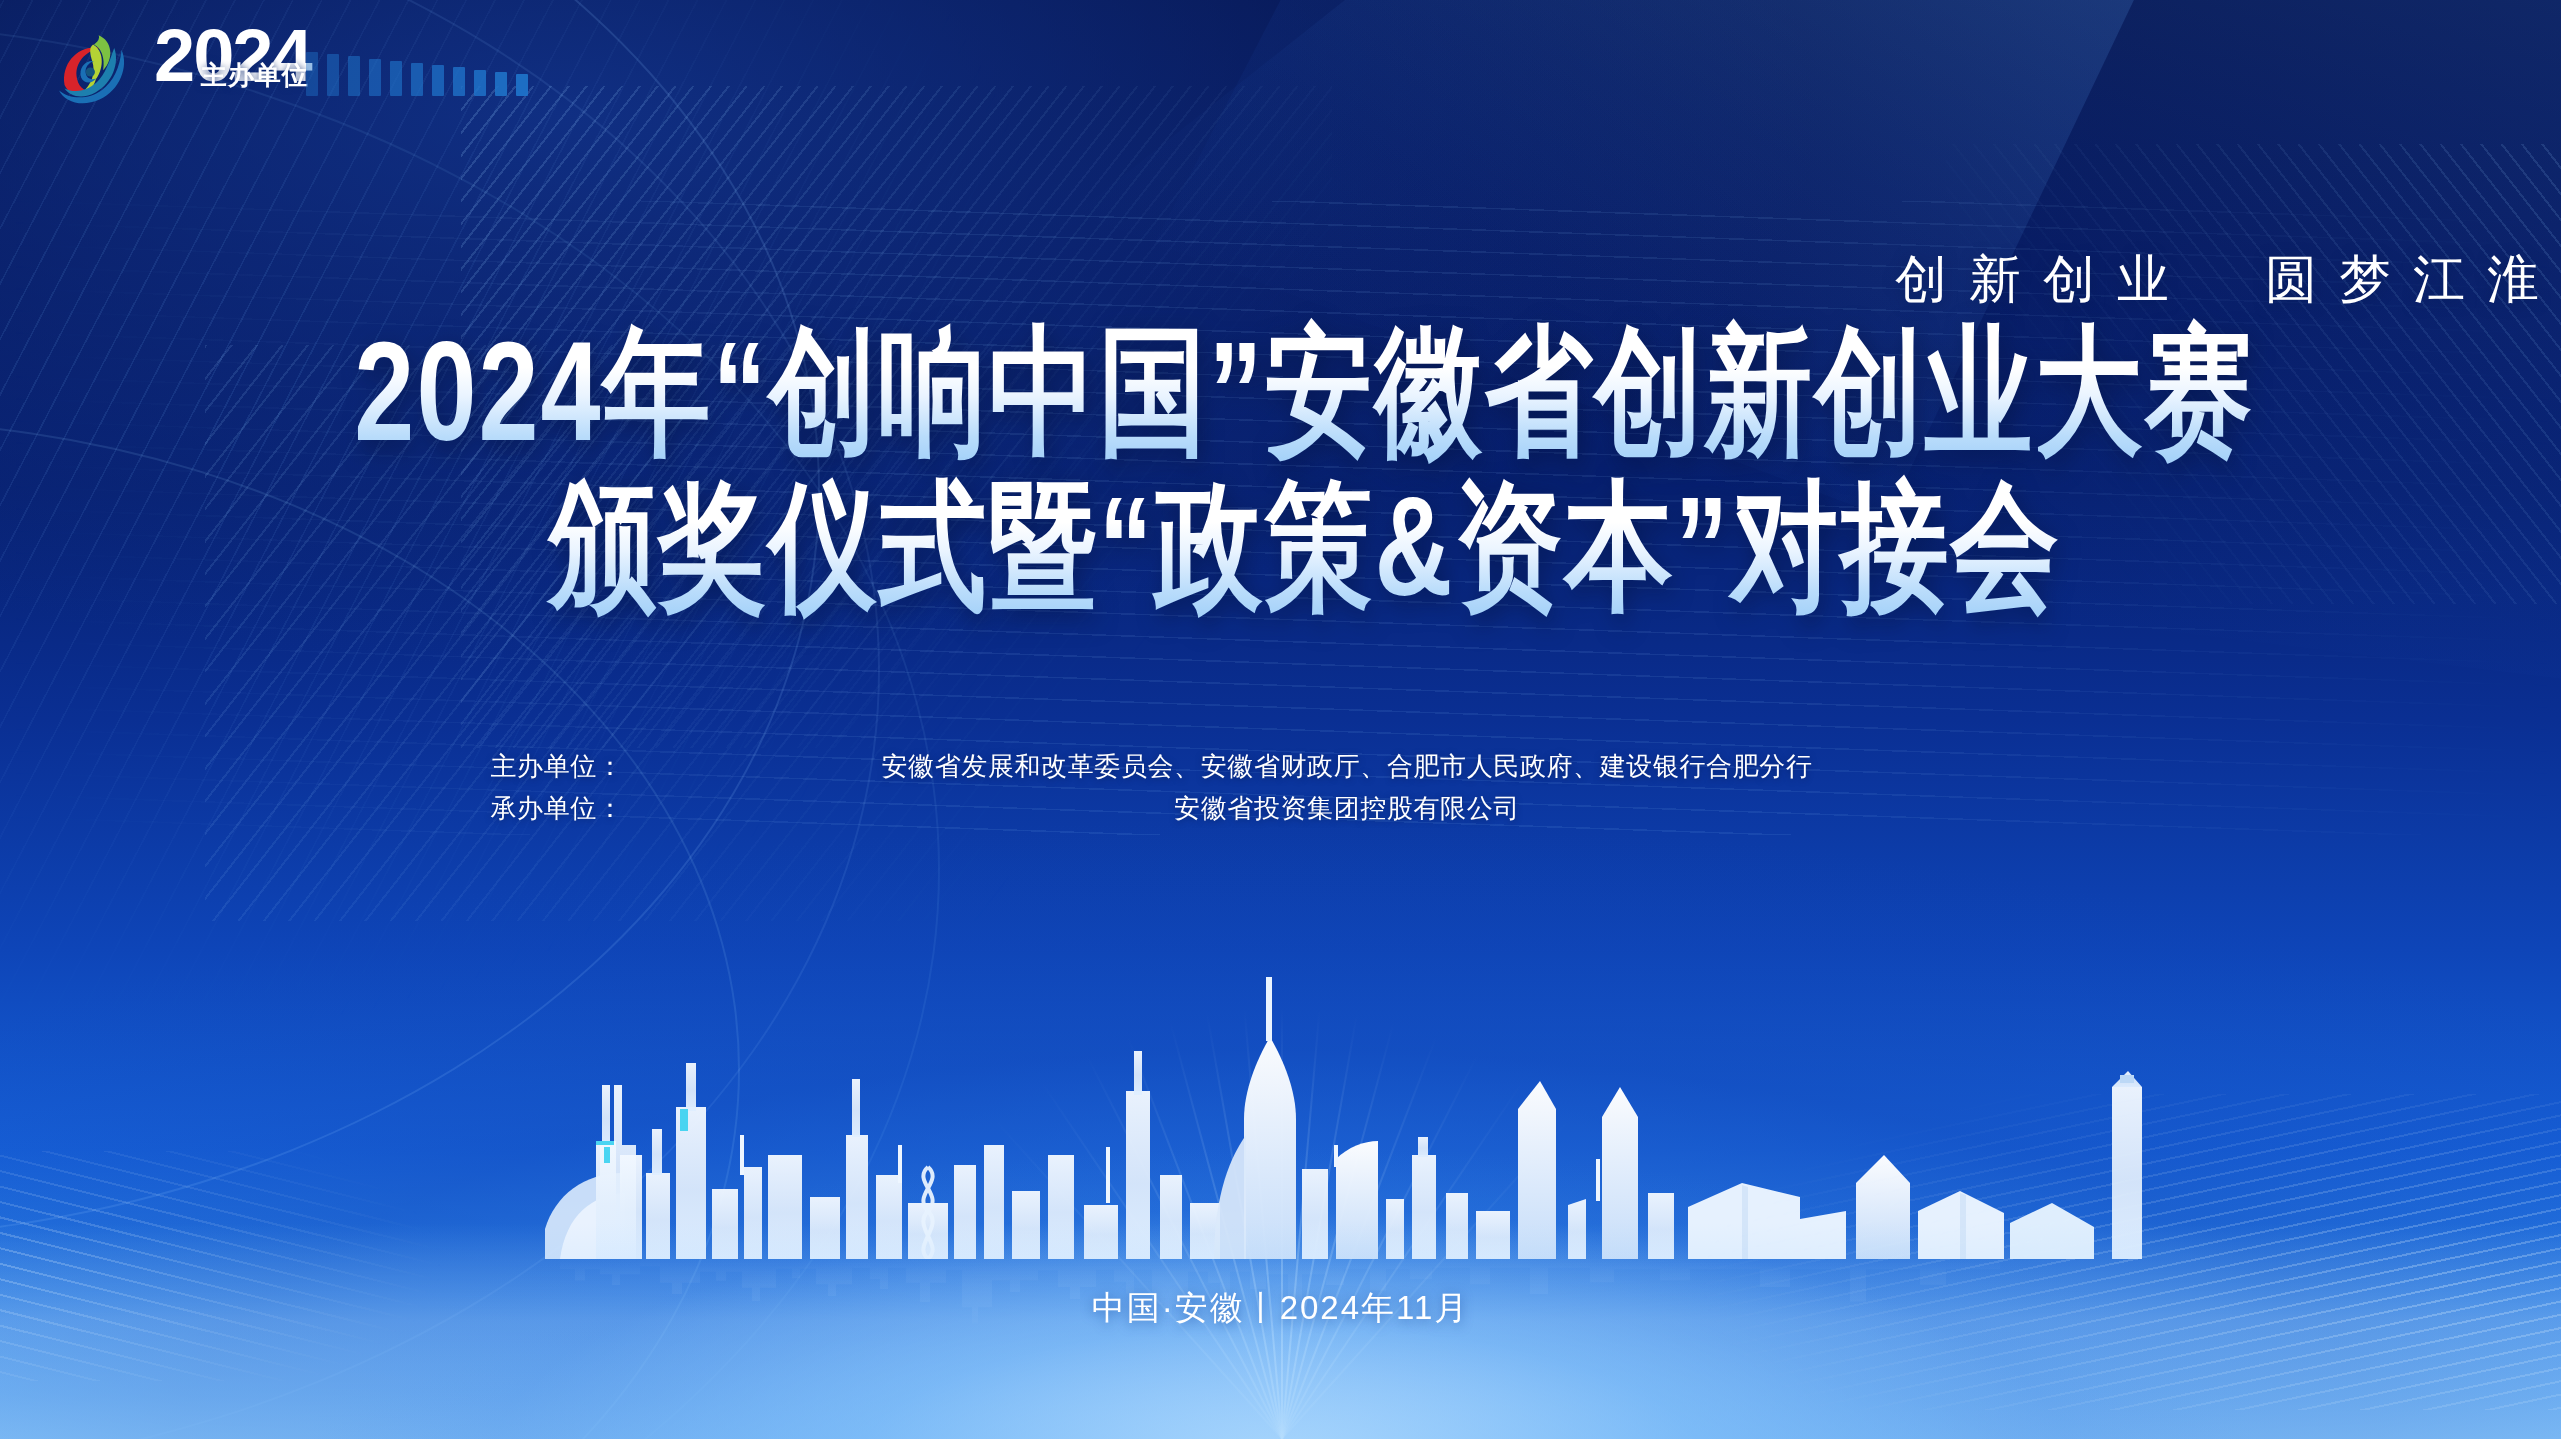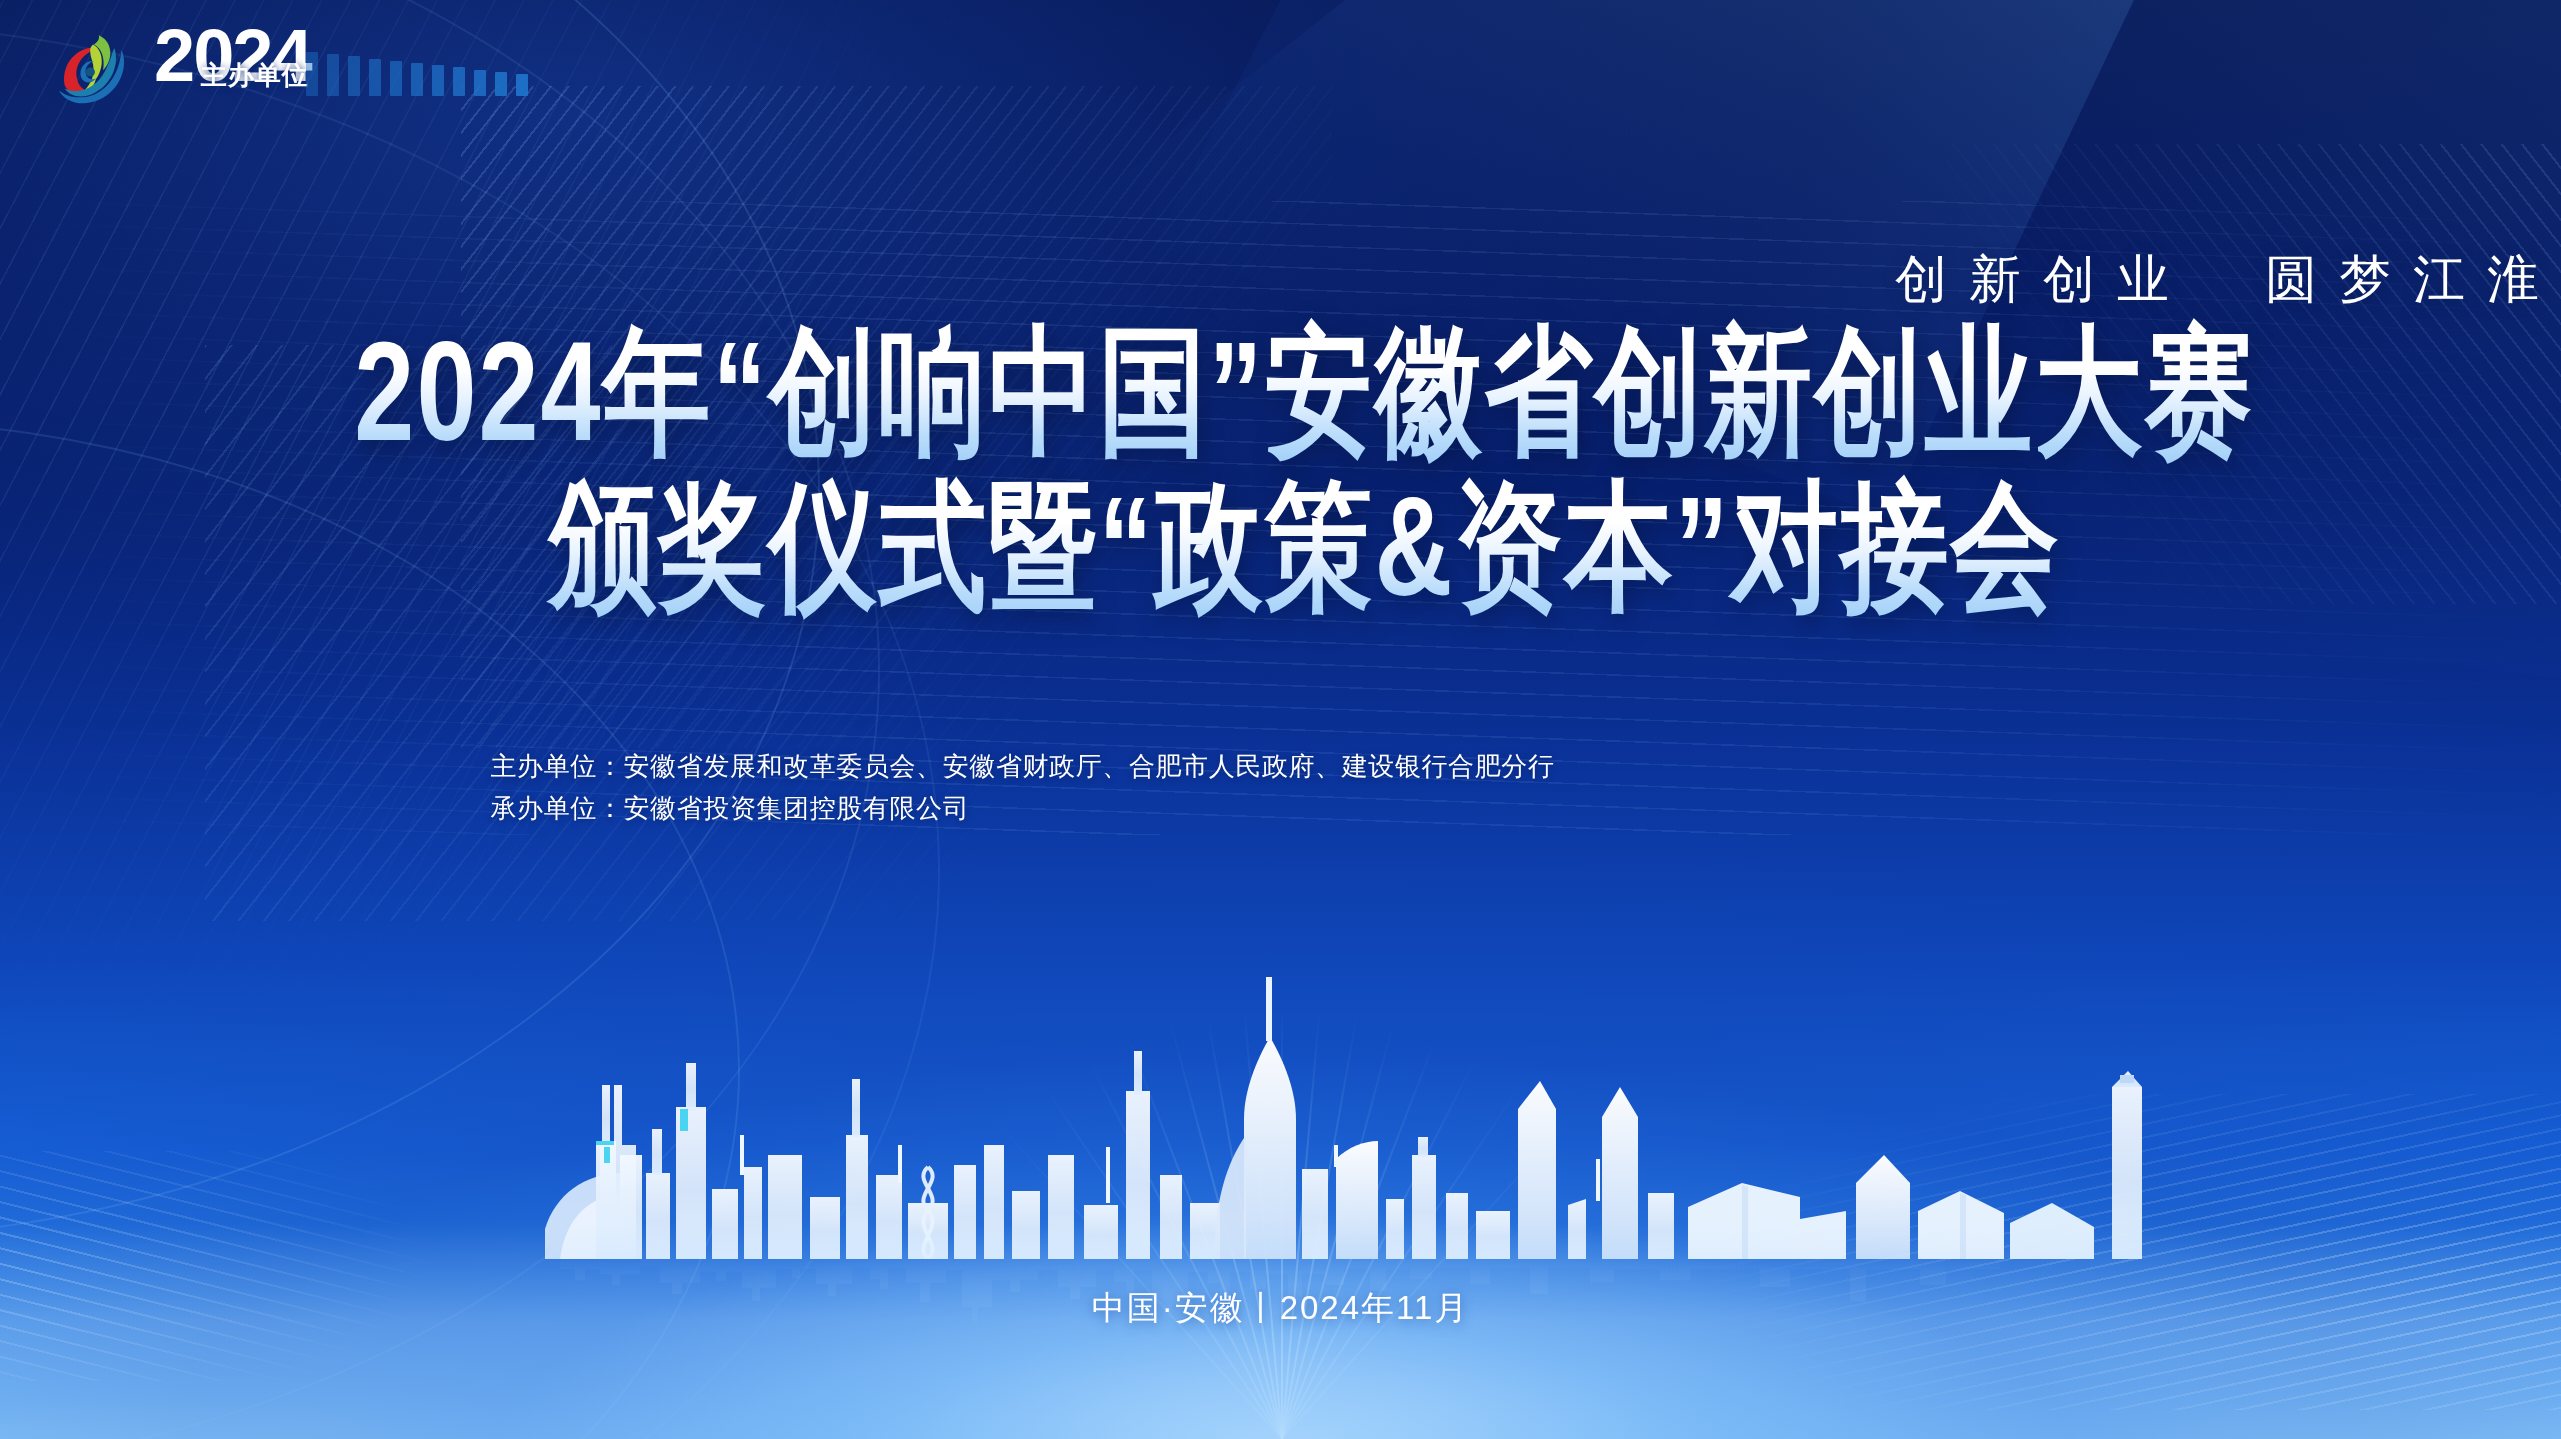--- a/index.html
+++ b/index.html
@@ -156,21 +156,21 @@
     -webkit-background-clip:text;background-clip:text;
     color:transparent;-webkit-text-fill-color:transparent;
     filter:drop-shadow(4px 6px 10px rgba(3,18,62,.55));
   }
   .title-line.l2{margin-top:34px;}
 
   .orgs{
     position:absolute;left:0;right:0;top:745px;
     display:flex;flex-direction:column;align-items:center;
   }
-  .orgs-inner{width:1580px;}
+  .orgs-inner{width:1580px;text-align:center;}
   .org-row{
     display:flex;align-items:flex-start;
     font-size:26px;line-height:1.62;color:#ffffff;letter-spacing:.6px;
     text-shadow:0 1px 6px rgba(5,25,80,.6);
   }
   .org-label{flex:0 0 auto;white-space:nowrap;}
   .org-val{flex:1 1 auto;}
   .org-row.cont .org-label{visibility:hidden;}
 
   

